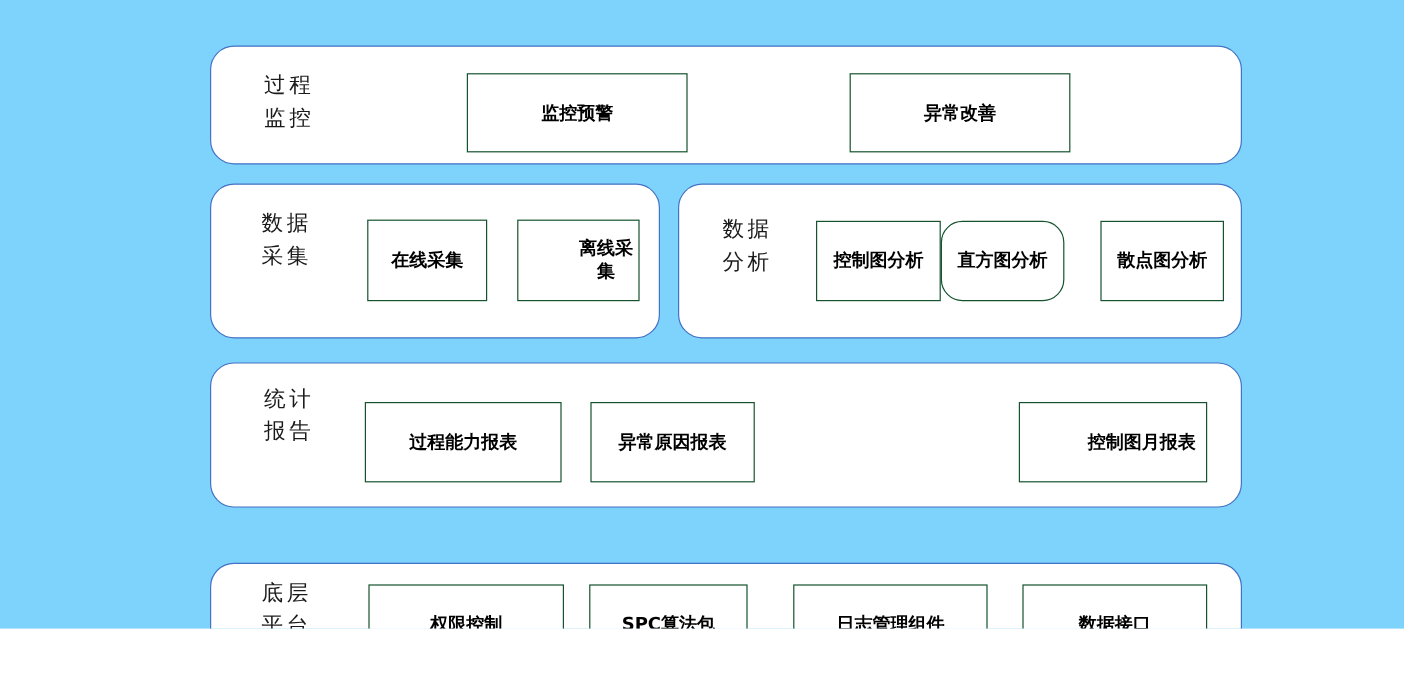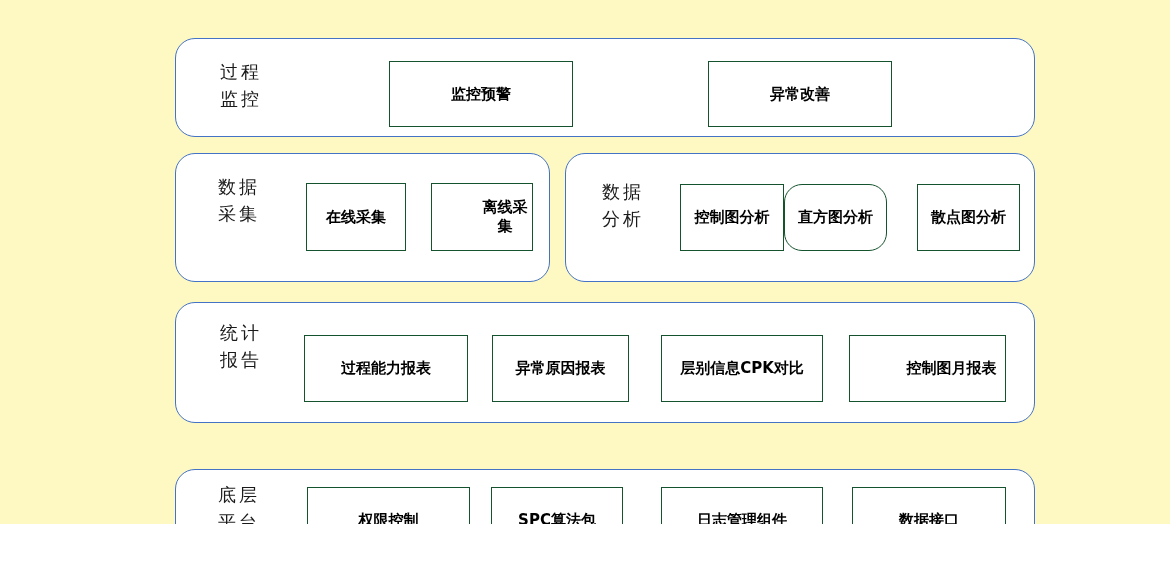--- a/index.html
+++ b/index.html
@@ -5,21 +5,21 @@
   html, body {
     margin: 0;
     padding: 0;
     background: #ffffff;
     font-family: "DejaVu Sans", "Liberation Sans", sans-serif;
   }
   .canvas {
     position: relative;
     width: 1170px;
     height: 524px;
-    background: #fef9c3;
+    background: #7dd3fc;
     overflow: hidden;
   }
   .panel {
     position: absolute;
     border: 1.6px solid #4472c4;
     border-radius: 20px;
     background: #ffffff;
     box-sizing: border-box;
   }
   .panel-title {
@@ -106,21 +106,20 @@
     <div class="box" id="box-control-chart-analysis">控制图分析</div>
     <div class="box" id="box-histogram-analysis">直方图分析</div>
     <div class="box" id="box-scatter-analysis">散点图分析</div>
   </div>
 
   <div class="panel" id="panel-report">
     <div class="panel-title">统计
 报告</div>
     <div class="box" id="box-anomaly-cause-report">异常原因报表</div>
     <div class="box" id="box-process-capability-report">过程能力报表</div>
-    <div class="box" id="box-stratified-cpk-comparison">层别信息CPK对比</div>
     <div class="box" id="box-control-chart-monthly">控制图月报表</div>
   </div>
 
   <div class="panel" id="panel-platform">
     <div class="panel-title">底层
 平台</div>
     <div class="box" id="box-permission-control">权限控制</div>
     <div class="box" id="box-spc-algorithm-package">SPC算法包</div>
     <div class="box" id="box-log-management">日志管理组件</div>
     <div class="box" id="box-data-interface">数据接口</div>

